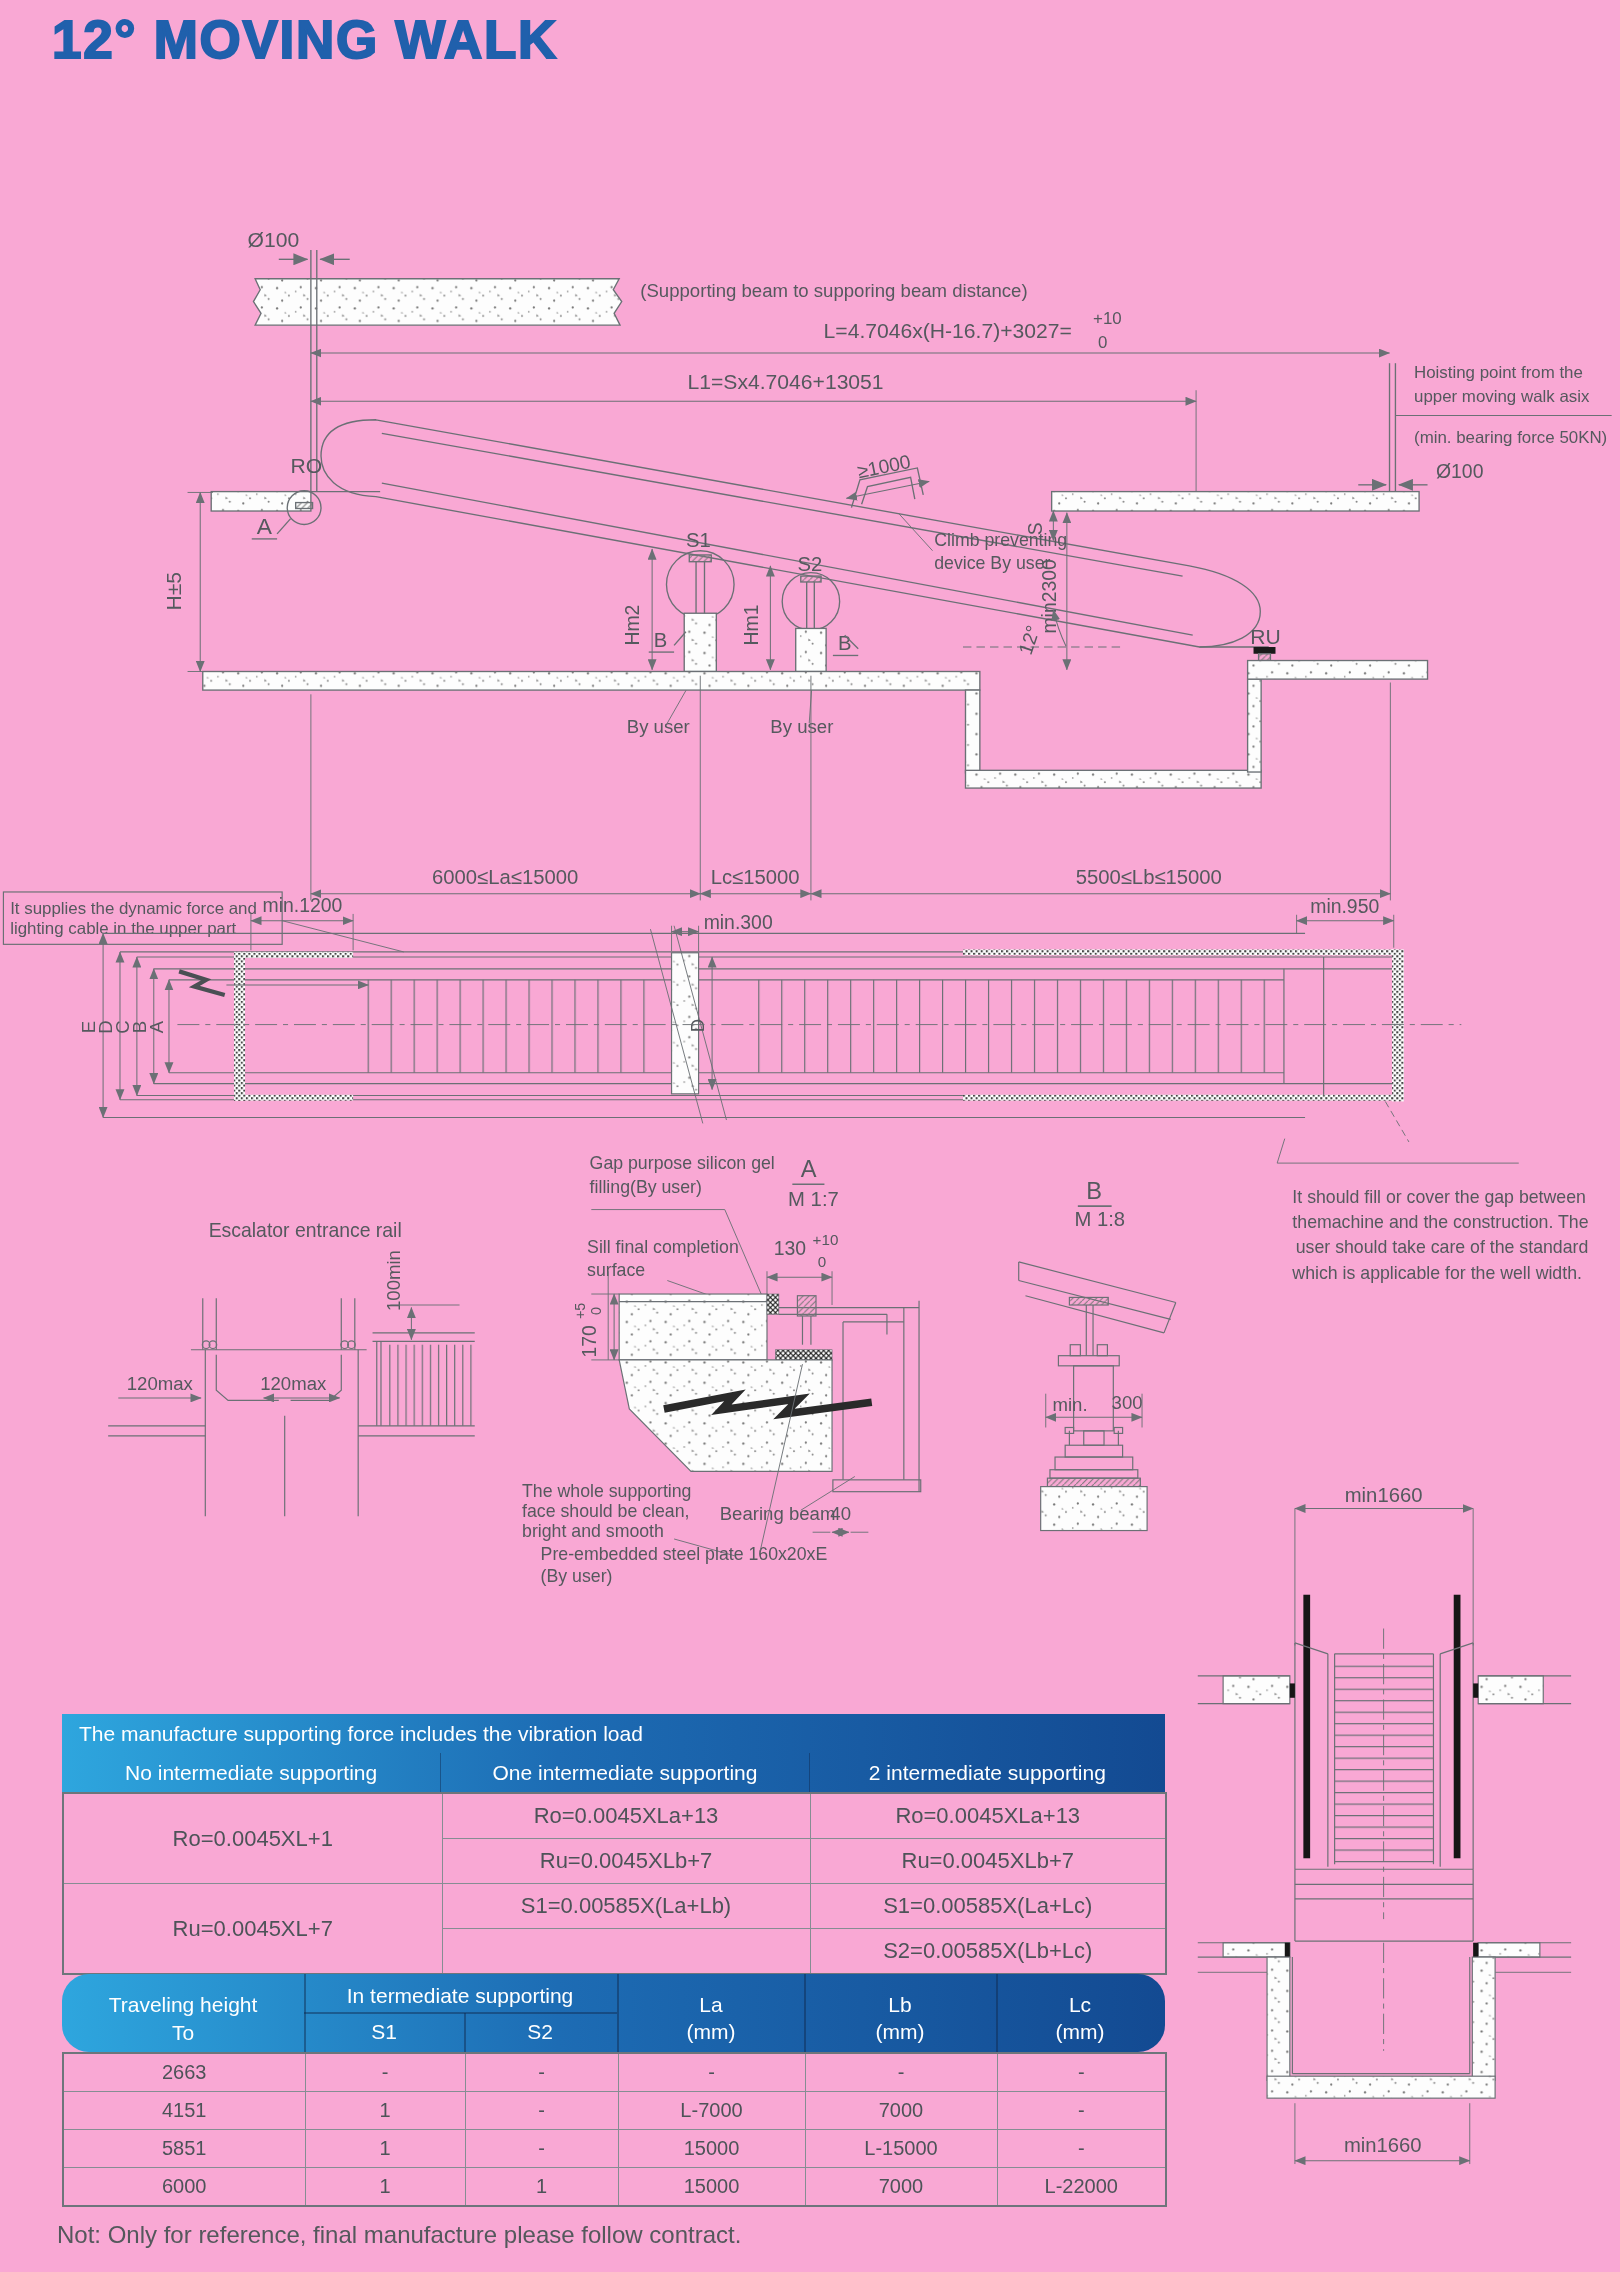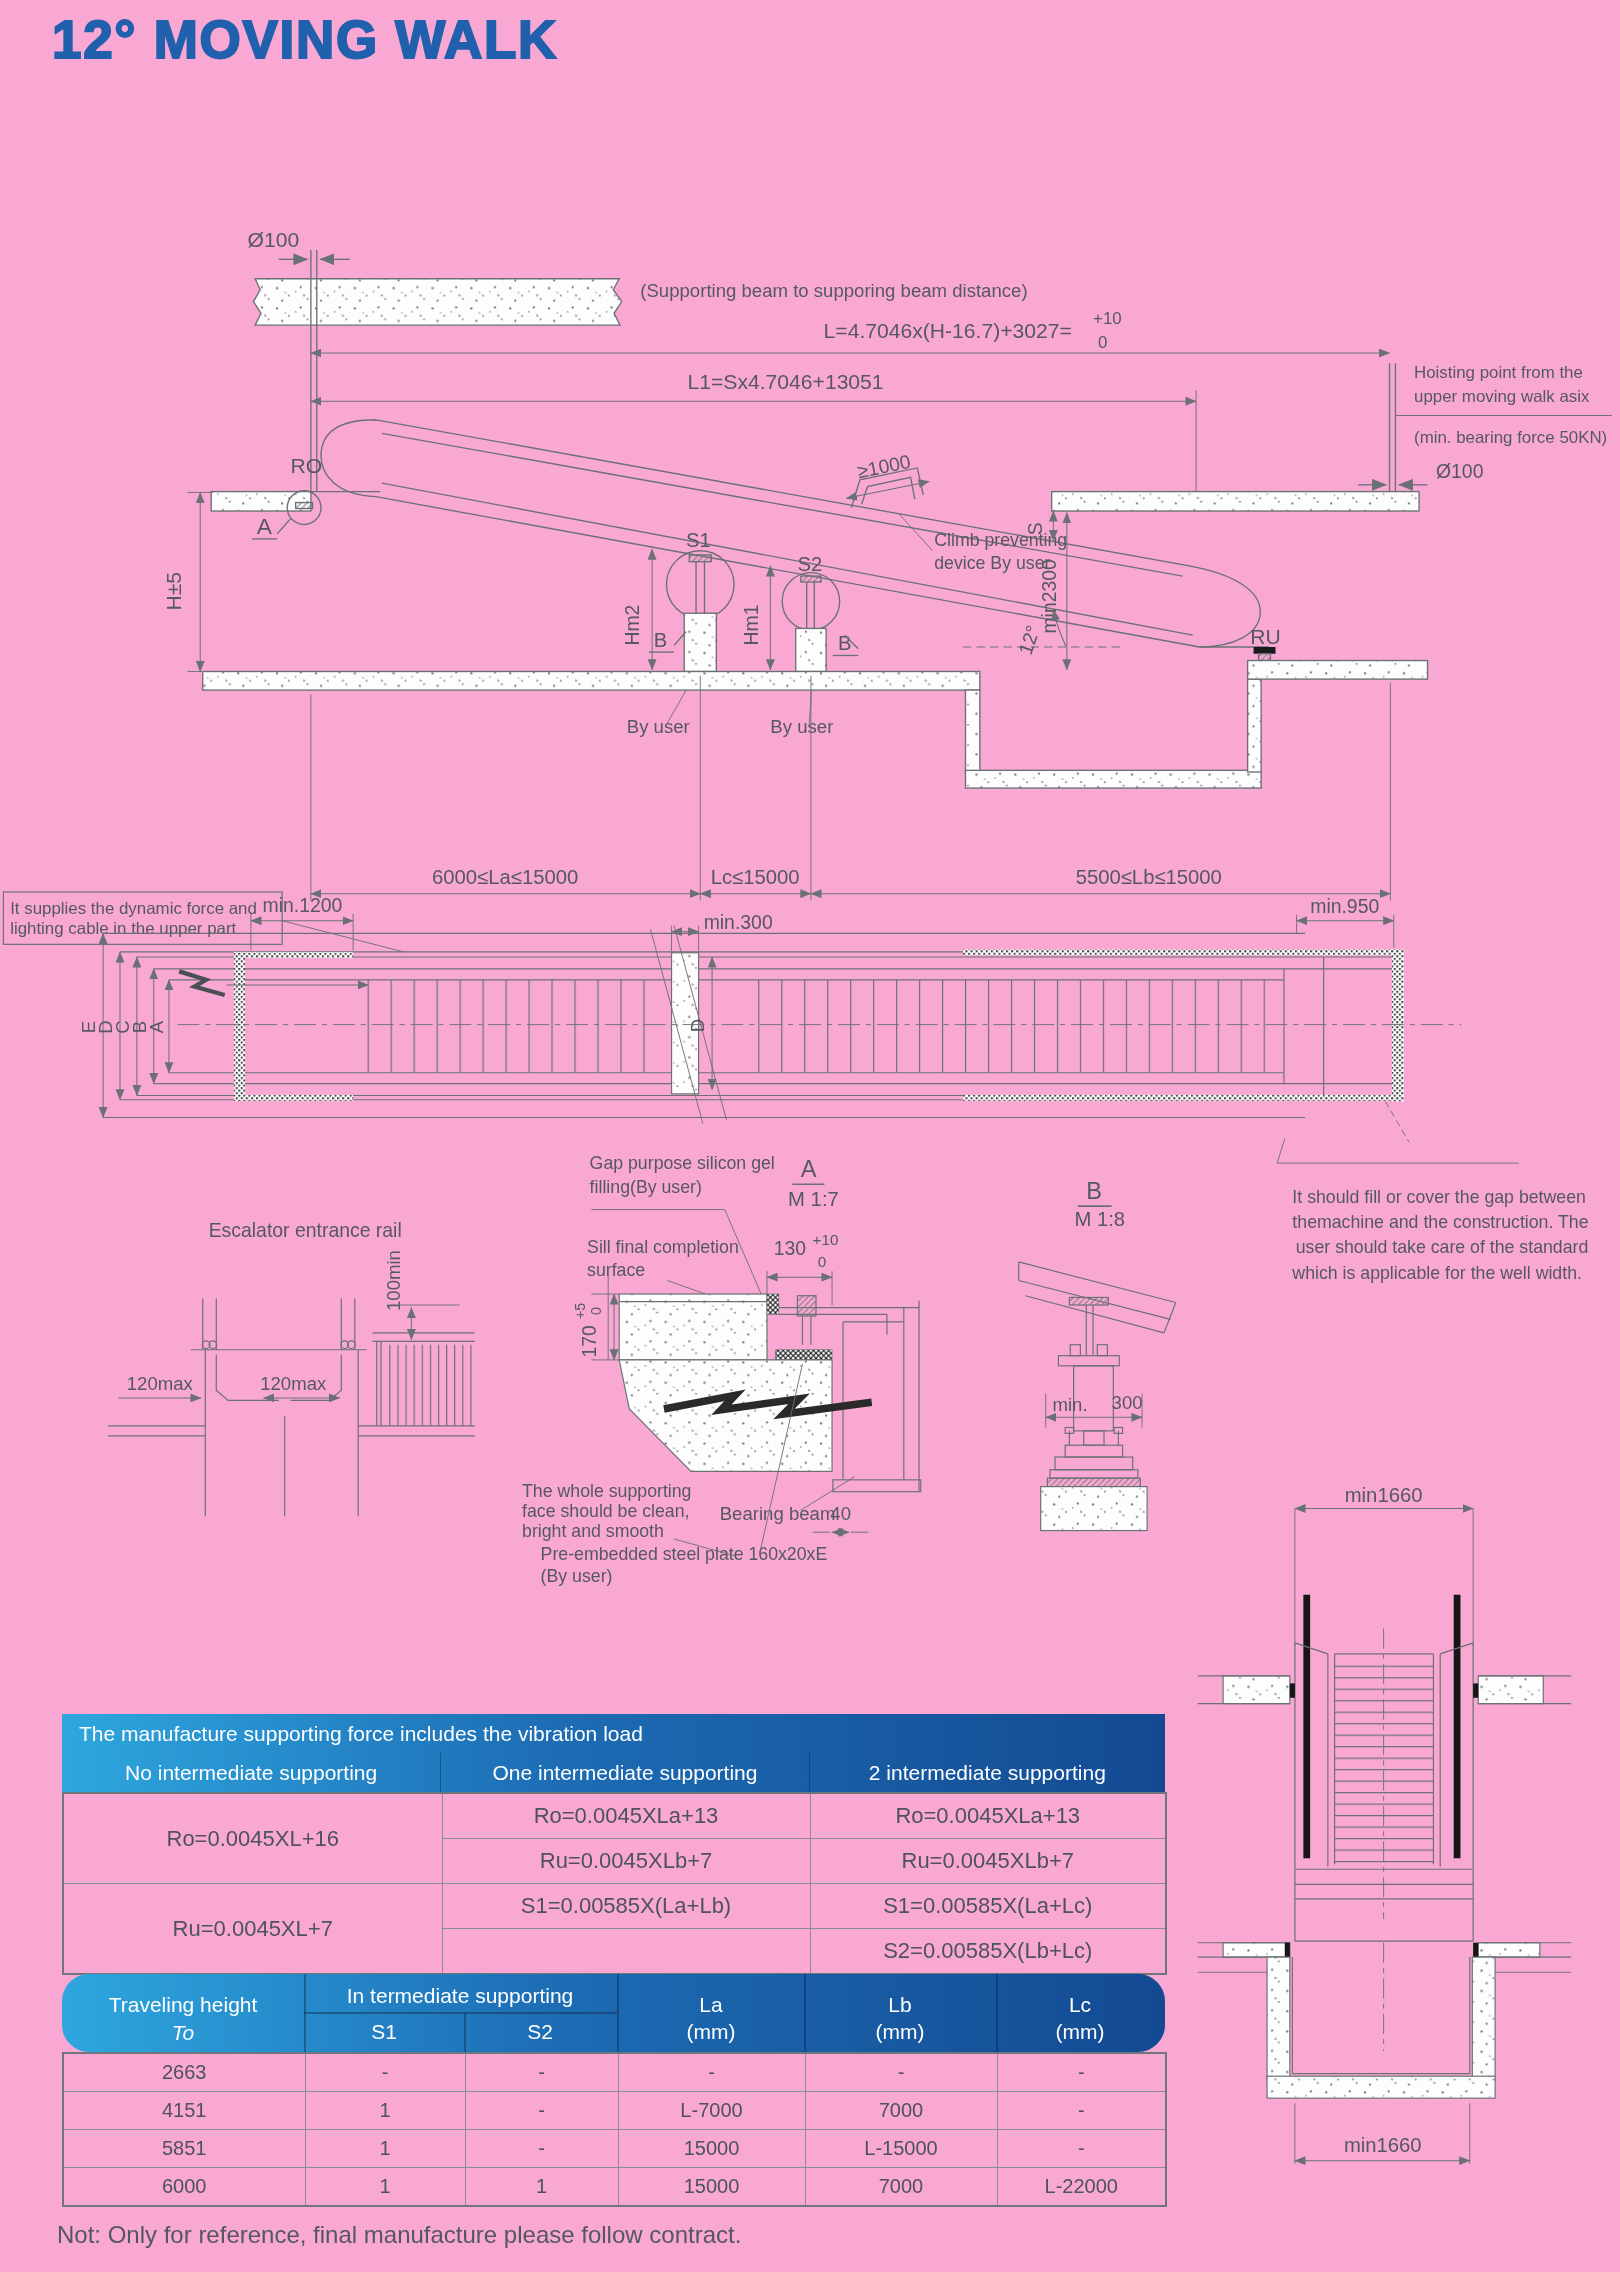--- a/index.html
+++ b/index.html
@@ -470,21 +470,21 @@
       </div>
     </div>
     <table class="body">
       <colgroup>
           <col style="width:379px">
           <col style="width:368px">
           <col style="width:356px">
         </colgroup>
       <tbody>
           <tr>
-        <td rowspan="2">Ro=0.0045XL+16</td>
+        <td rowspan="2">Ro=0.0045XL+1</td>
         <td>Ro=0.0045XLa+13</td>
         <td>Ro=0.0045XLa+13</td>
       </tr>
       <tr>
         <td>Ru=0.0045XLb+7</td>
         <td>Ru=0.0045XLb+7</td>
       </tr>
       <tr>
         <td rowspan="2">Ru=0.0045XL+7</td>
         <td>S1=0.00585X(La+Lb)</td>
@@ -494,21 +494,21 @@
         <td></td>
         <td>S2=0.00585X(Lb+Lc)</td>
       </tr>
     </tbody>
       </table>
   </div>
 
   <div class="tblock" style="top:1974px;">
     <div class="grad t2-head">
       <span style="left:121px;top:18.6px;">Traveling height</span>
-      <span style="left:121px;top:47px;font-style:italic;">To</span>
+      <span style="left:121px;top:47px;">To</span>
       <span style="left:398px;top:10px;">In termediate supporting</span>
       <span style="left:322px;top:46px;">S1</span>
       <span style="left:478px;top:46px;">S2</span>
       <span style="left:649px;top:18.6px;">La</span>
       <span style="left:649px;top:46px;">(mm)</span>
       <span style="left:838px;top:18.6px;text-align:center;">Lb</span>
       <span style="left:838px;top:46px;">(mm)</span>
       <span style="left:1018px;top:18.6px;">Lc</span>
       <span style="left:1018px;top:46px;">(mm)</span>
       <div class="vdiv" style="left:242px;"></div>

